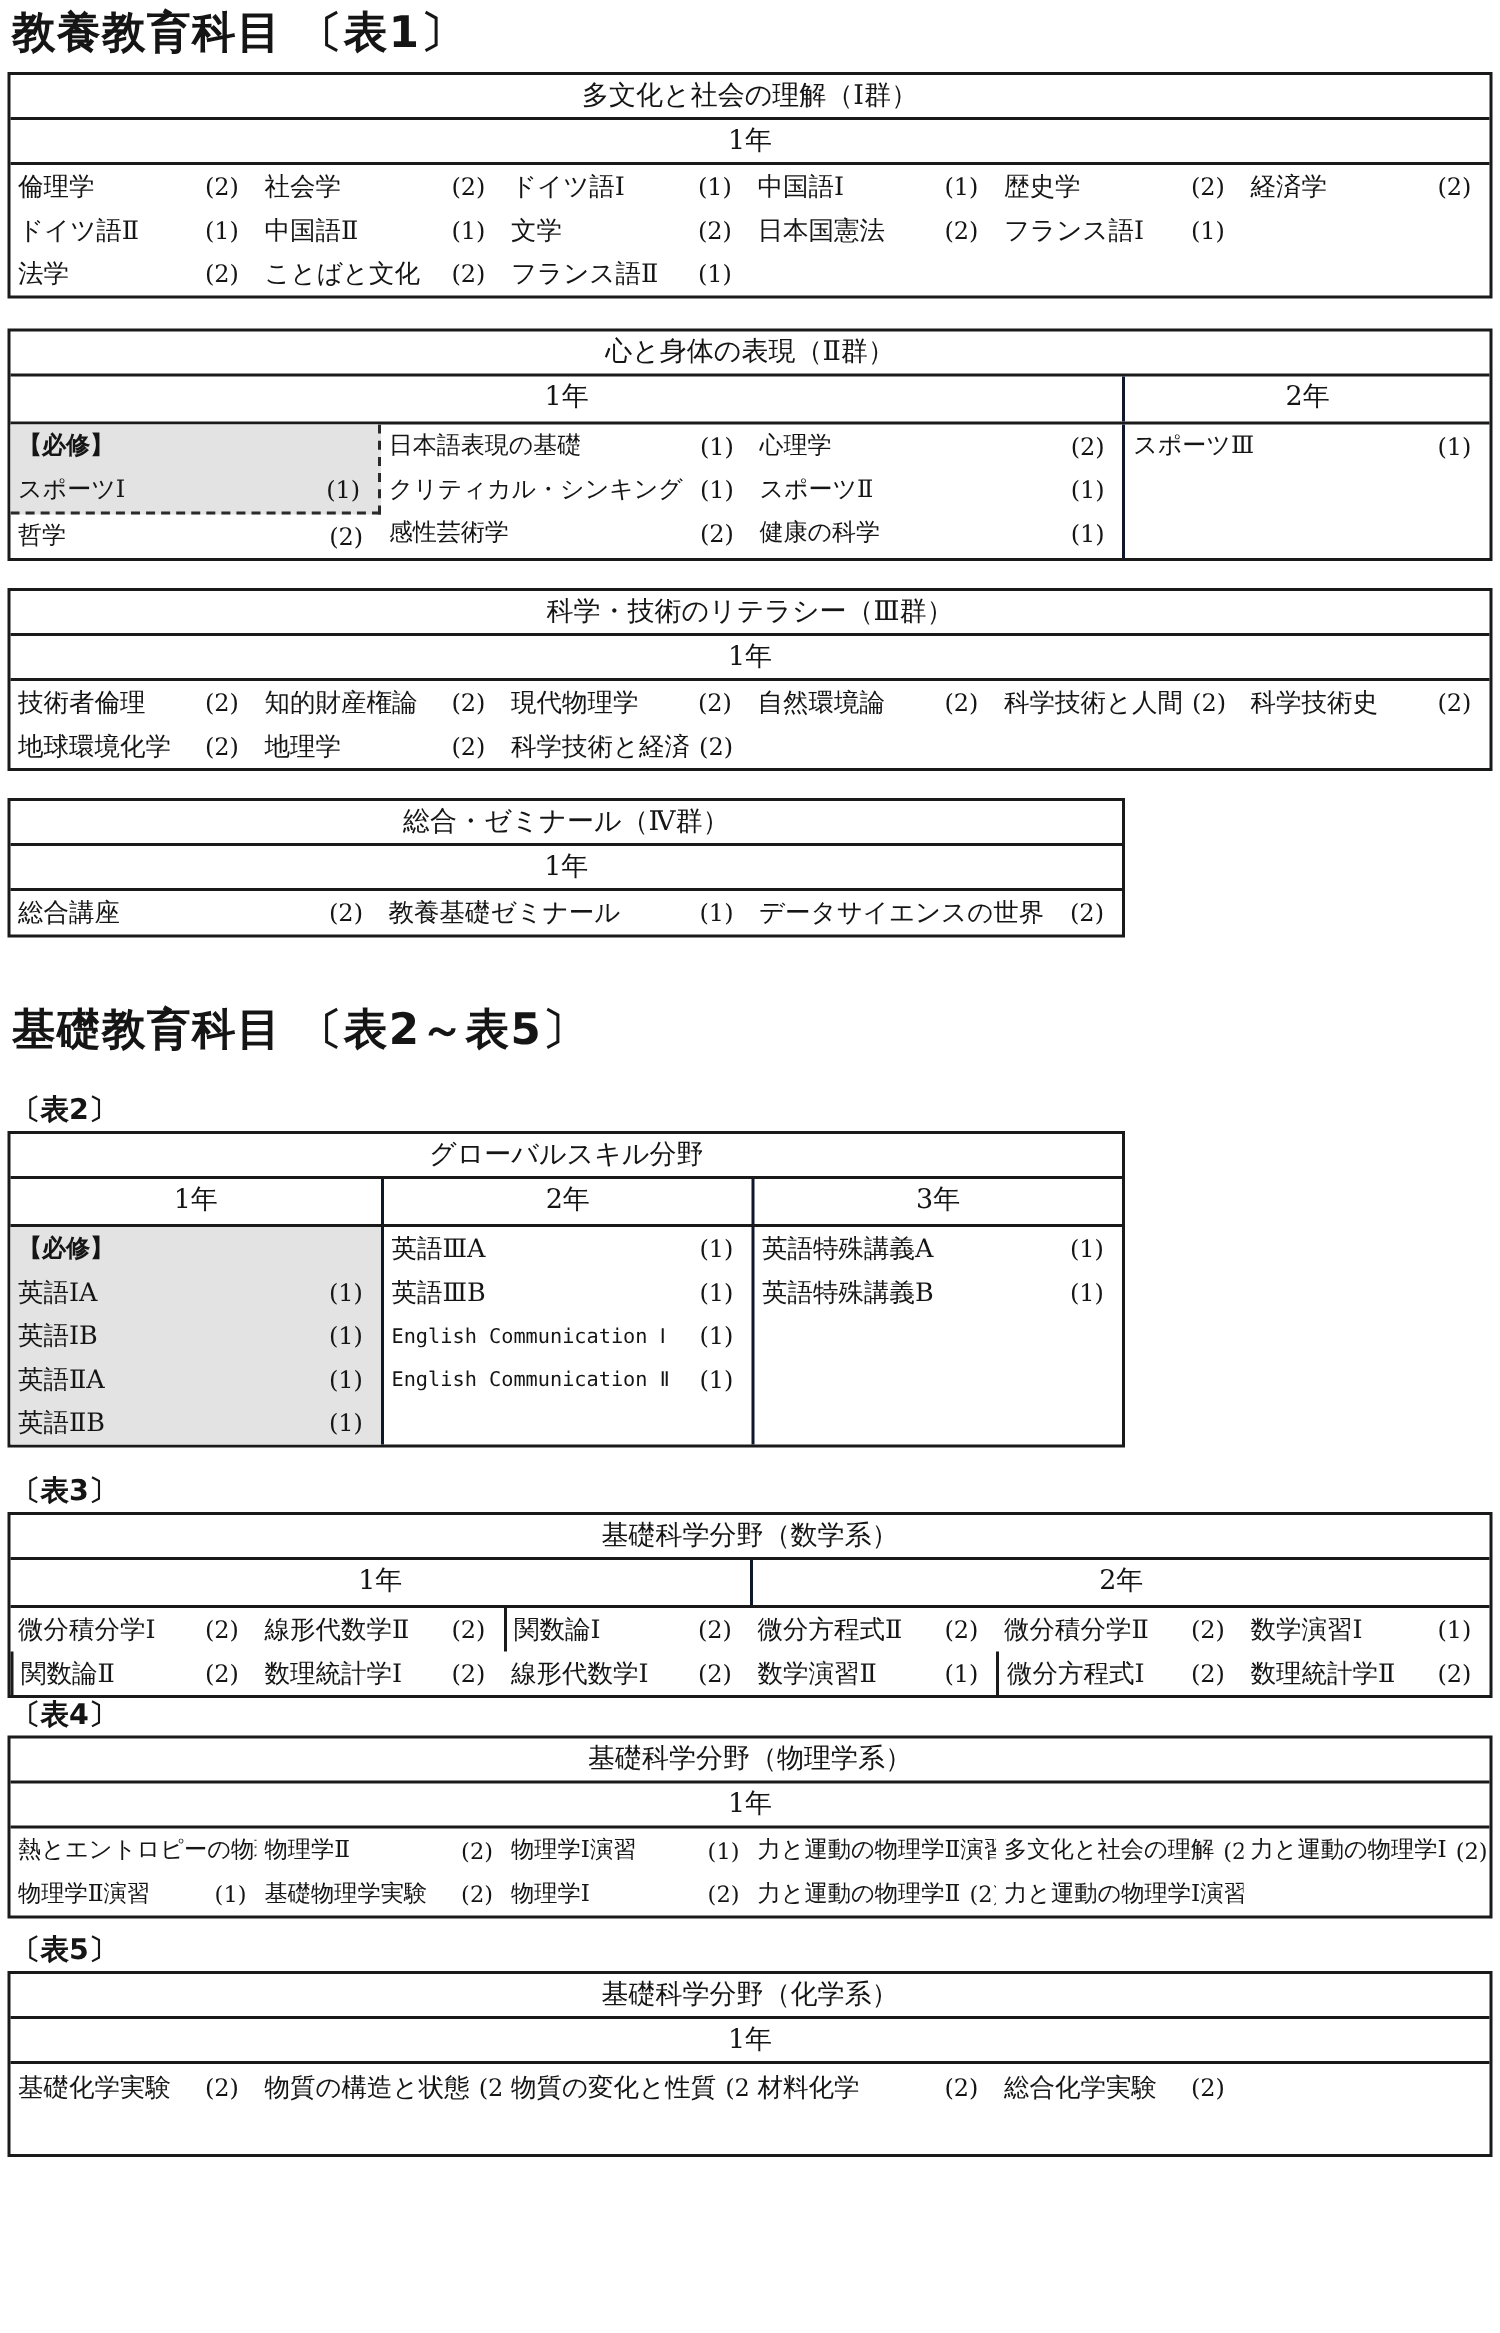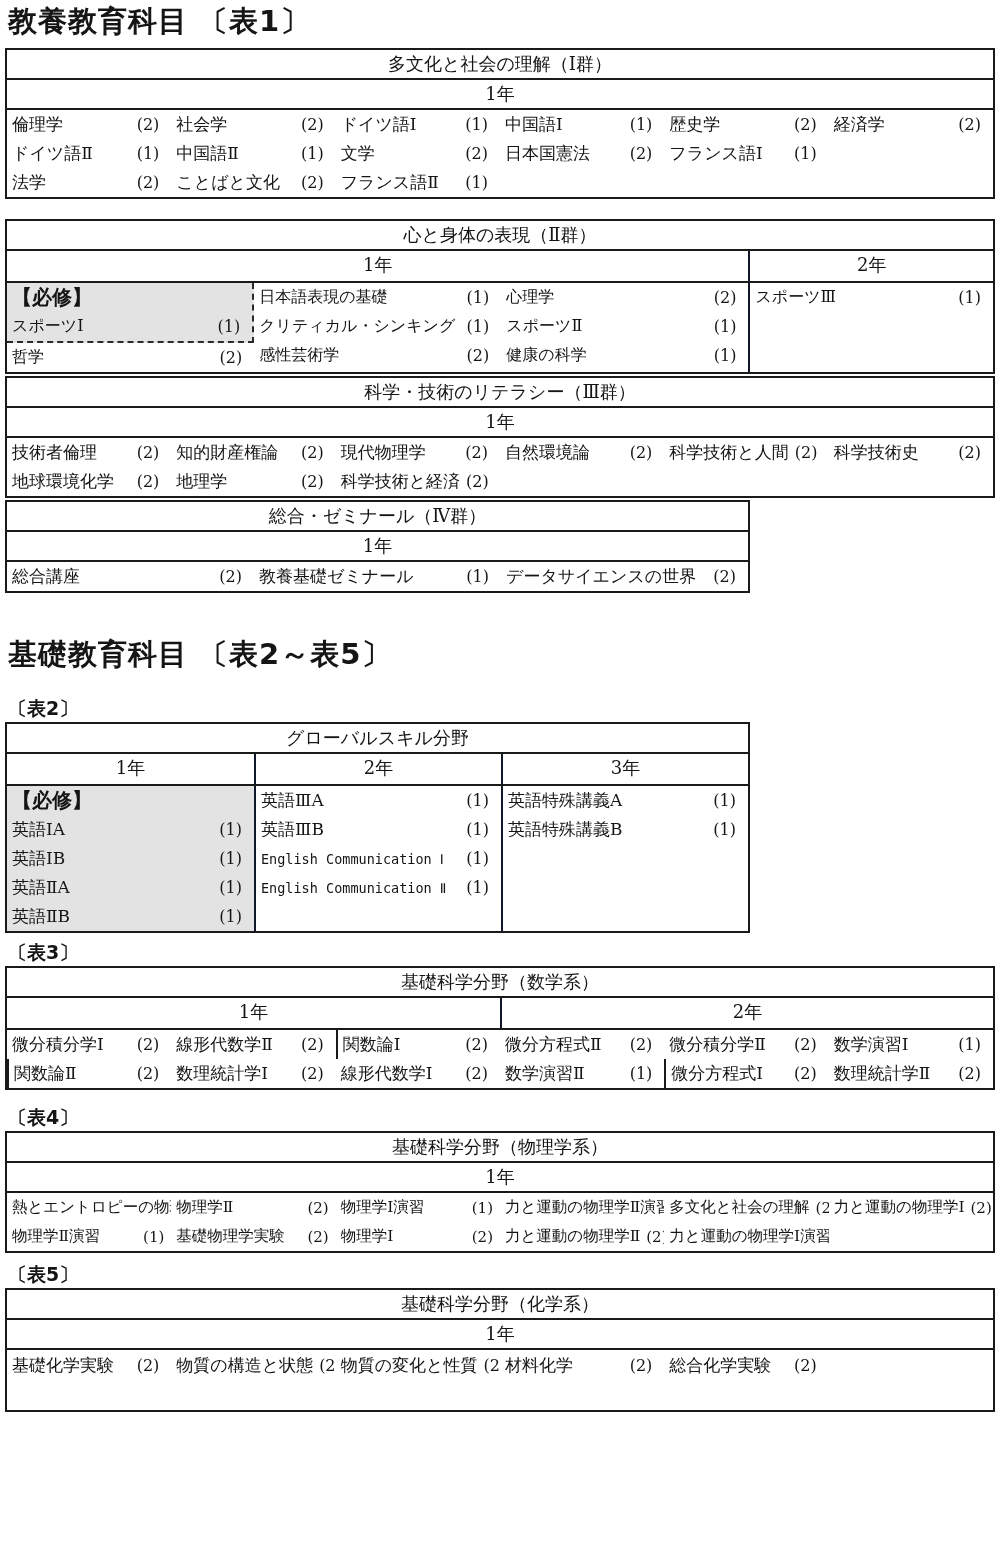--- a/index.html
+++ b/index.html
@@ -67,21 +67,21 @@
   .reqbox {
     background: #e3e3e3;
     border-right: 2px dashed #2a2a2a;
     border-bottom: 2px dashed #2a2a2a;
   }
   .reqbox .cell { height: 29px; }
   .g2 .cell { font-size: 16px; }
 
   .bold-label {
     font-family: "DejaVu Sans", "Liberation Sans", sans-serif;
-    font-weight: bold; font-size: 20px;
+    font-weight: bold; font-size: 16px;
   }
 
   
   .t2c1 { background: #e3e3e3; }
   .t2 .cell { height: 29px; }
   .t2-col2 .cell:nth-child(3) .s,
   .t2-col2 .cell:nth-child(4) .s {
     font-family: "DejaVu Sans Mono", "Liberation Mono", monospace;
     font-size: 13.5px;
   }
@@ -90,24 +90,24 @@
   .t3-body .cell:nth-child(4n+3) { border-left: 2px solid #1a1a1a; }
 
   
   .t4 .cell { font-size: 15.5px; padding-right: 7px; }
   .t4 .cell .c { font-size: 15px; }
 
   .t5 .cell { height: 30px; text-align: center; }
 
   .mt-a { margin-top: 12px; }
   .mt-b { margin-top: 20px; }
-  .mt-c { margin-top: 2px; }
+  .mt-c { margin-top: 18px; }
   .lbl-t2 { margin-top: 28px; }
-  .lbl-t3 { margin-top: 8px; }
-  .lbl-t4 { margin-top: 16px; }
+  .lbl-t3 { margin-top: 18px; }
+  .lbl-t4 { }
   .lbl-t5 { margin-top: 10px; }
 </style>
 </head>
 <body>
 
 <div class="page">
 
   <div class="h1">教養教育科目 〔表1〕</div>
 
   <div class="tbl mt-a">

